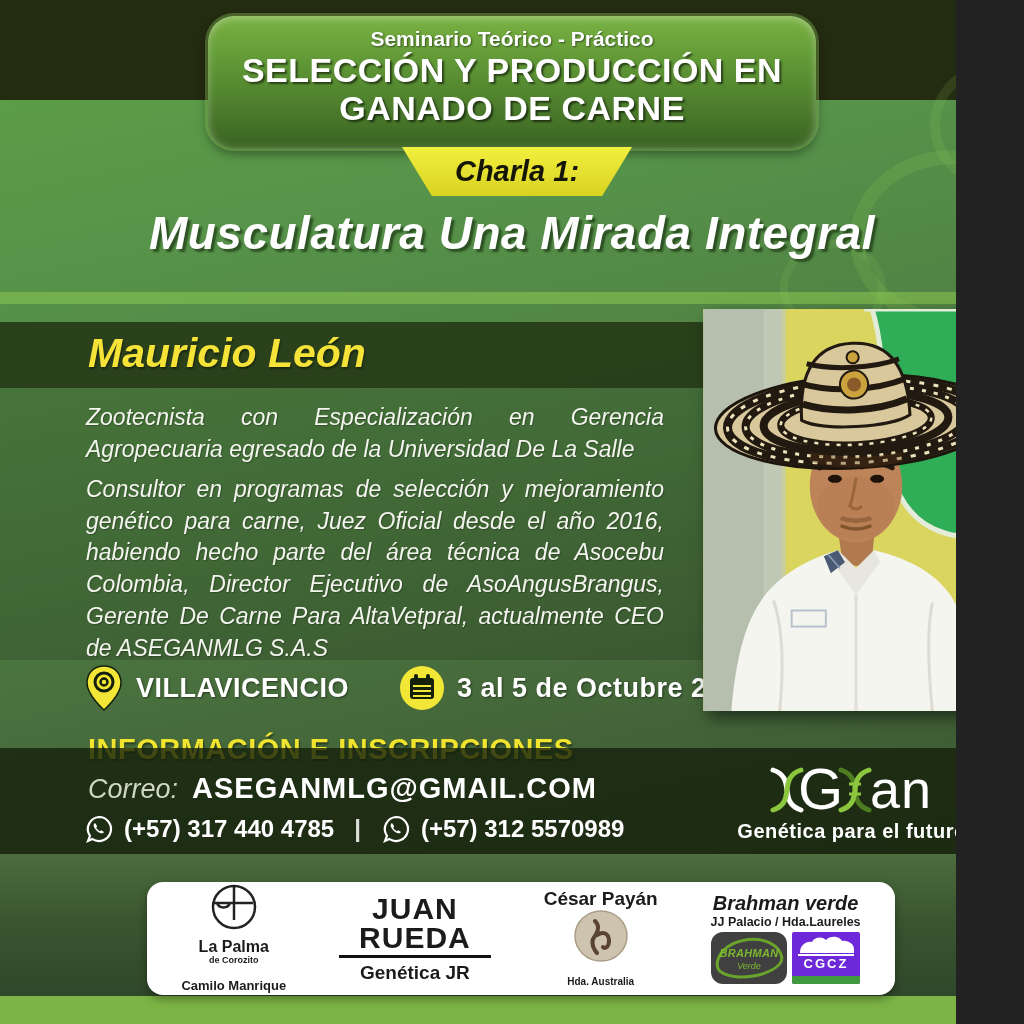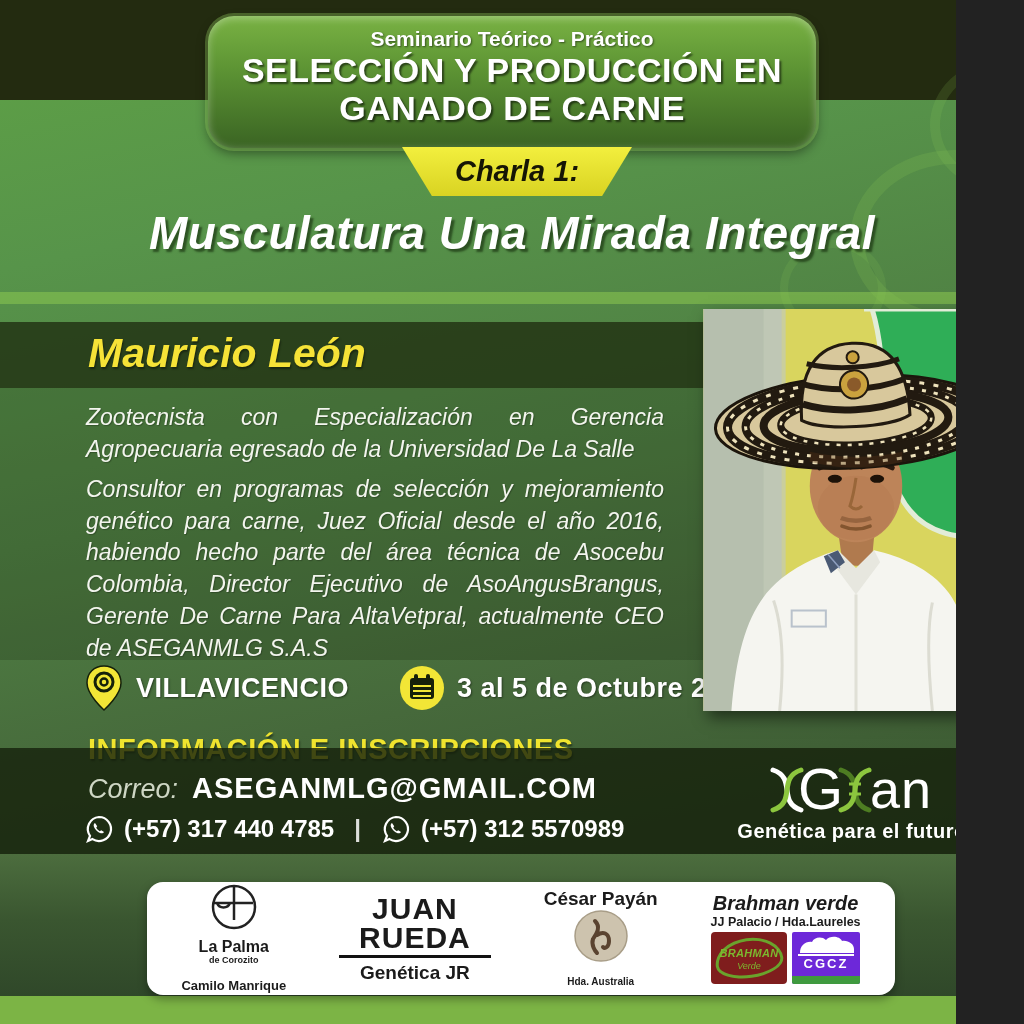--- a/index.html
+++ b/index.html
@@ -72,21 +72,21 @@
   .sp-palma-sub{font-size:9px;font-weight:600;}
   .sp-palma-person{font-size:13px;font-weight:700;margin-top:14px;}
   .sp-rueda-line{font-size:30px;font-weight:800;letter-spacing:1px;line-height:.98;}
   .sp-rueda-rule{width:152px;border-bottom:3px solid #111;margin:3px auto 5px auto;}
   .sp-rueda-sub{font-size:19px;font-weight:700;}
   .sp-cesar-name{font-size:19px;font-weight:700;}
   .sp-cesar-sub{font-size:10px;font-weight:700;margin-top:10px;}
   .sp-brahman-name{font-size:20px;font-weight:800;font-style:italic;}
   .sp-brahman-sub{font-size:12.5px;font-weight:600;margin:2px 0 3px 0;}
   .sp-logos{display:flex;gap:5px;justify-content:center;}
-  .bv-box{width:76px;height:52px;background:#7f1d1d;border-radius:4px;position:relative;overflow:hidden;}
+  .bv-box{width:76px;height:52px;background:#404040;border-radius:12px;position:relative;overflow:hidden;}
   .bv-eye{position:absolute;left:4px;top:6px;width:68px;height:40px;border:3px solid #6aa32c;border-radius:50% 50% 50% 50%/60% 60% 40% 40%;box-sizing:border-box;transform:rotate(-8deg);}
   .bv-word{position:absolute;left:0;top:16px;width:100%;text-align:center;font-size:11px;font-weight:800;color:#7cb82f;letter-spacing:.3px;font-style:italic;}
   .bv-verde{position:absolute;left:0;top:30px;width:100%;text-align:center;font-size:9px;font-style:italic;color:#7cb82f;}
   .cg-box{width:68px;height:52px;background:#6d28d9;border-radius:2px;position:relative;overflow:hidden;}
   .cg-word{position:absolute;left:0;top:25px;width:100%;text-align:center;font-size:13px;font-weight:800;color:#fff;letter-spacing:2px;}
   .cg-strip{position:absolute;left:0;bottom:0;width:100%;height:8px;background:#3f9a3f;}
   .cg-rule{position:absolute;left:6px;top:22px;width:56px;border-top:2px solid #fff;}
 </style>
 </head>
 <body>

